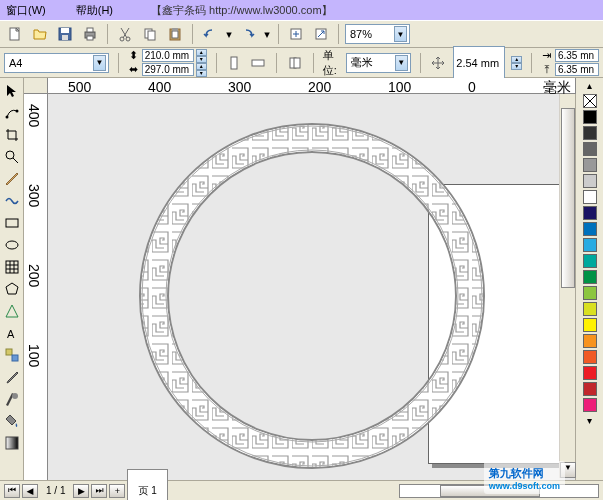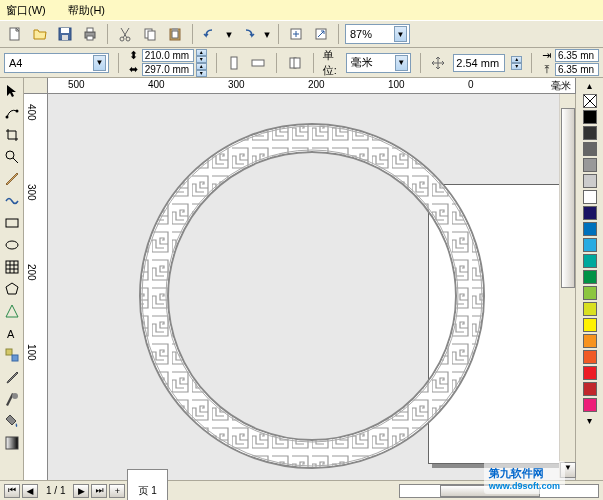--- a/index.html
+++ b/index.html
@@ -1,17 +1,17 @@
 <!DOCTYPE html>
 <html><head>
 <meta charset="utf-8">
 <style>
 *{box-sizing:border-box;margin:0;padding:0;font-family:"Microsoft YaHei",Arial,sans-serif;font-size:11px}
 body{background:#ece9d8;width:603px;height:500px;overflow:hidden;position:relative}
-.menubar{height:20px;padding:2px 6px;display:flex;gap:22px;align-items:center;background:#fef9c3}
+.menubar{height:20px;padding:2px 6px;display:flex;gap:30px;align-items:center;background:#c4b5fd}
 .menubar span{color:#000}
 .toolbar{height:28px;display:flex;align-items:center;gap:3px;padding:2px 4px;border-top:1px solid #fff;border-bottom:1px solid #aca899;background:#ece9d8}
 .tbtn{width:22px;height:22px;border:1px solid transparent;display:flex;align-items:center;justify-content:center;cursor:pointer;background:transparent}
 .tbtn svg{width:16px;height:16px}
 .sep{width:1px;height:20px;background:#aca899;margin:0 3px}
 .combo{height:20px;background:#fff;border:1px solid #7f9db9;display:flex;align-items:center;padding:0 2px 0 4px;gap:4px}
 .combo input{border:none;outline:none;width:40px;background:transparent}
 .combo .dd{width:13px;height:16px;background:linear-gradient(#dbeaf9,#b8d6f2);border:1px solid #7f9db9;display:flex;align-items:center;justify-content:center;font-size:8px}
 .propbar{height:30px;display:flex;align-items:center;gap:6px;padding:2px 4px;border-bottom:1px solid #aca899;background:#ece9d8}
 .propbar .combo.wide input{width:80px}
@@ -21,40 +21,41 @@
 .spinrow input{width:52px;height:13px;border:1px solid #7f9db9;padding:0 2px;font-size:10px}
 .spbtns{display:flex;flex-direction:column}
 .spb{width:11px;height:7px;background:linear-gradient(#dbeaf9,#b8d6f2);border:1px solid #7f9db9;font-size:6px;line-height:5px;text-align:center}
 .main{display:flex;height:420px;position:relative}
 .lefttools{width:24px;background:#ece9d8;border-right:1px solid #aca899;display:flex;flex-direction:column;align-items:center;padding:2px 0;gap:0}
 .ltool{width:22px;height:22px;display:flex;align-items:center;justify-content:center;cursor:pointer}
 .canvas-area{flex:1;background:#fff;position:relative;overflow:hidden}
 .ruler-h{position:absolute;top:0;left:24px;right:0;height:16px;background:#fff;border-bottom:1px solid #888;z-index:5}
 .ruler-v{position:absolute;top:16px;left:0;width:24px;bottom:0;background:#fff;border-right:1px solid #888;z-index:5}
 .ruler-corner{position:absolute;top:0;left:0;width:24px;height:16px;background:#ece9d8;border-right:1px solid #888;border-bottom:1px solid #888;z-index:6}
-.rtick{position:absolute;font-size:10px;color:#000}
+.rtick{position:absolute;font-size:14px;color:#000}
 .canvas{position:absolute;top:16px;left:24px;right:0;bottom:0;background:#e8e8e8}
 .page{position:absolute;background:#fff;box-shadow:4px 4px 0 rgba(0,0,0,0.4);border:1px solid #666}
 .artwork{position:absolute;top:50%;left:50%;transform:translate(-50%,-50%)}
 .rightbar{width:28px;background:#ece9d8;border-left:1px solid #aca899;display:flex;flex-direction:column;align-items:center;padding:2px 0}
 .swatch{width:14px;height:14px;margin:1px 0;border:1px solid #666}
 .statusbar{position:absolute;bottom:0;left:0;right:0;height:20px;background:#ece9d8;border-top:1px solid #aca899;display:flex;align-items:center;padding:0 4px;gap:2px;z-index:10}
 .sbtn{width:16px;height:14px;background:linear-gradient(#fff,#d4d0c8);border:1px solid #888;display:flex;align-items:center;justify-content:center;font-size:9px}
 .pageinfo{padding:0 6px;font-size:10px}
 .tab{background:#fff;border:1px solid #888;border-bottom:none;padding:14px 10px;font-size:10px}
 .watermark{position:absolute;bottom:6px;right:38px;z-index:50;font-size:14px;font-weight:bold;color:#0066cc;background:rgba(255,255,255,0.6);padding:3px 5px;border-radius:3px}
 .watermark .sub{font-size:9px;color:#0088dd;font-weight:bold;display:block;text-align:right}
 .label{font-size:11px}
 </style>
 </head>
 <body>
 
 <div class="menubar">
   <span>窗口(W)</span>
   <span>帮助(H)</span>
+  <span style="margin-left:8px;color:#333">【鑫宇条码 http://www.lw3000.com】</span>
 </div>
 
 <div class="toolbar">
   <div class="tbtn">
       <svg viewBox="0 0 16 16">
         <rect x="3" y="2" width="9" height="12" fill="#fff" stroke="#666"></rect>
         <path d="M9 2 L12 5 L9 5 Z" fill="#ddd" stroke="#666"></path>
       </svg>
     </div>
   <div class="tbtn">
@@ -177,21 +178,21 @@
   <div class="combo">
     <input value="毫米" style="">
     <div class="dd">▼</div>
   </div>
   <div class="sep"></div>
   <div class="tbtn">
       <svg viewBox="0 0 16 16">
         <path d="M8 2 L8 14 M2 8 L14 8 M6 4 L8 2 L10 4 M6 12 L8 14 L10 12 M4 6 L2 8 L4 10 M12 6 L14 8 L12 10" stroke="#666" fill="none"></path>
       </svg>
     </div>
-  <input style="width: 52px; height: 18px; border: 1px solid rgb(127, 157, 185); padding: 0px 2px;" value="2.54 mm">
+  <input style="width: 52px; height: 18px; border: 1px solid rgb(127, 157, 185); padding: 16px 2px;" value="2.54 mm">
   <div class="spbtns">
       <div class="spb">▴</div>
       <div class="spb">▾</div>
     </div>
   <div class="sep"></div>
   <div class="spincol">
     <div class="spinrow">
       <span class="ic">⇥</span>
       <input style="width: 44px;" value="6.35 mn">
     </div>

